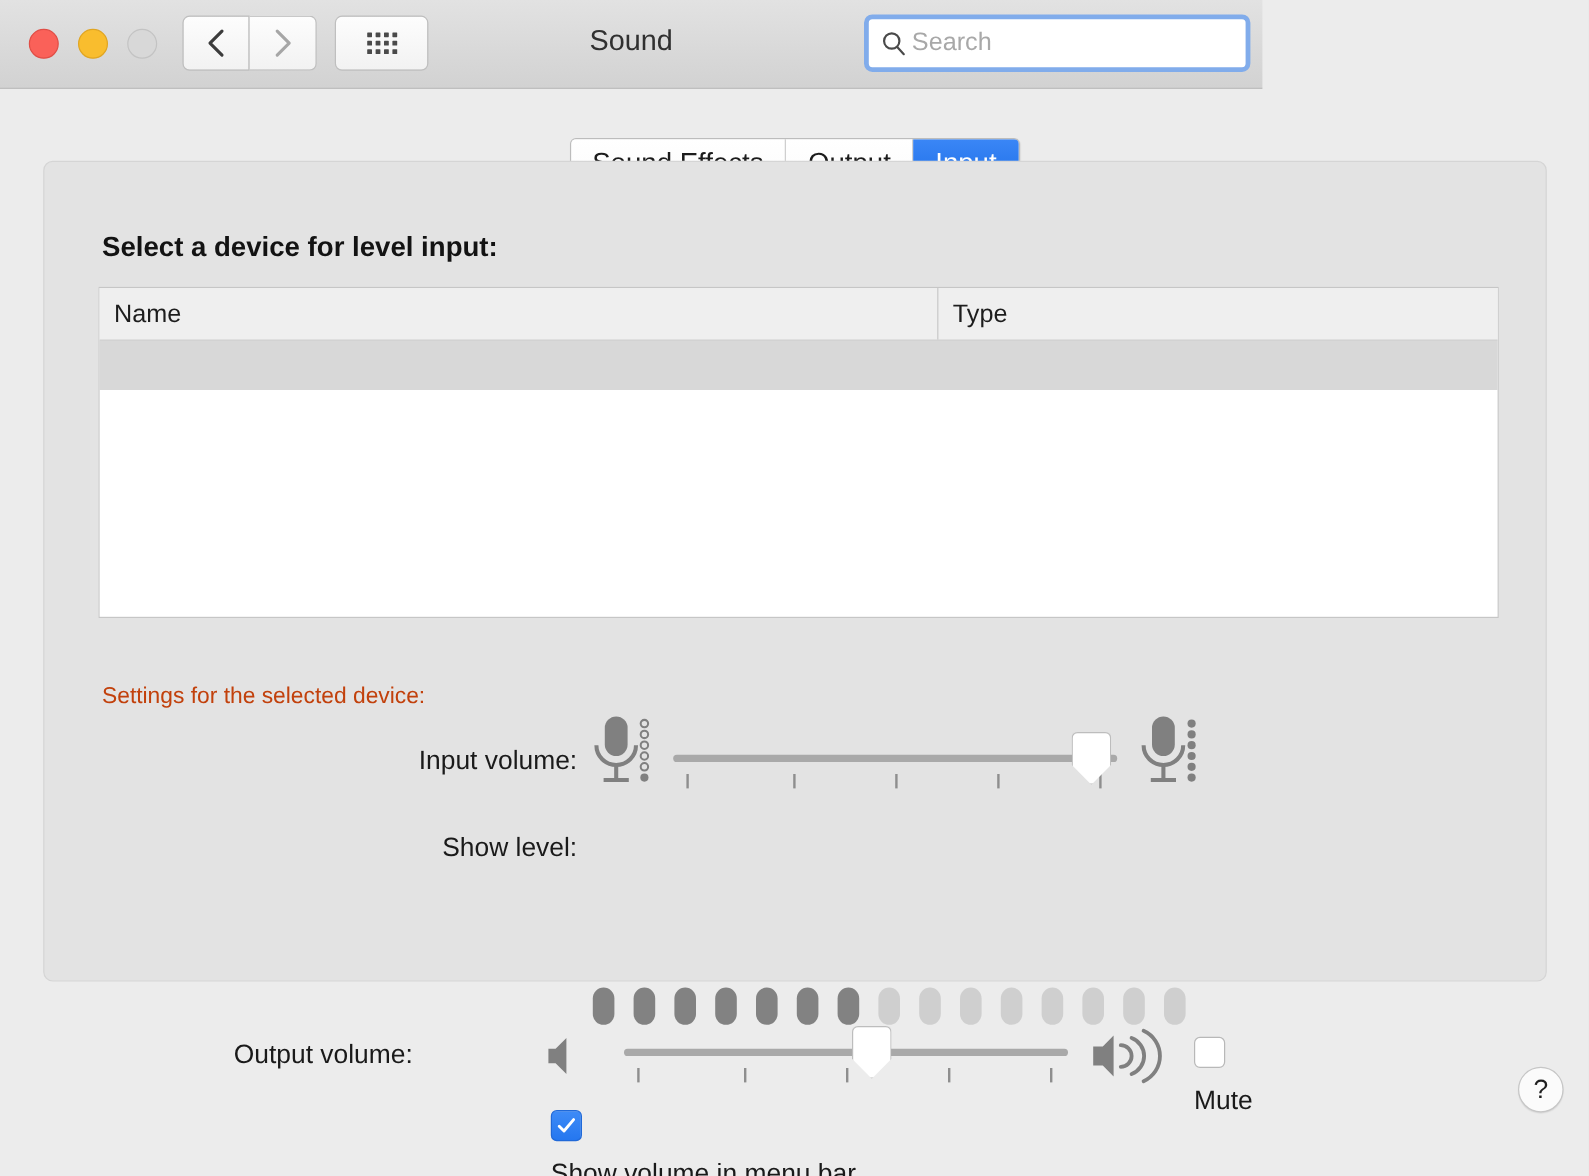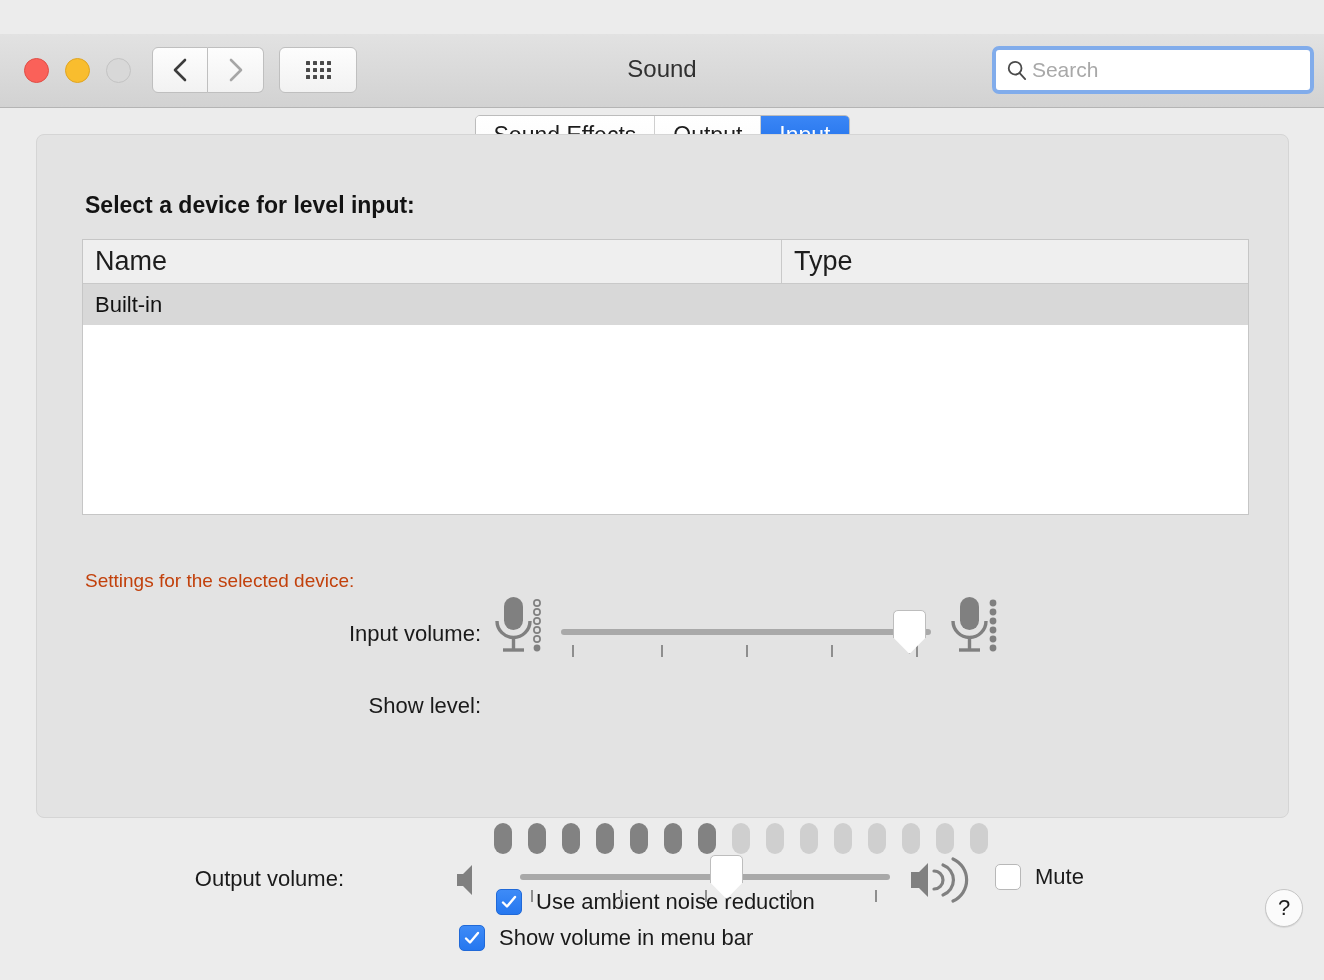--- a/index.html
+++ b/index.html
@@ -13,25 +13,24 @@
   body {
     font-family: "Liberation Sans", sans-serif;
     background: #ececec;
     color: #1a1a1a;
     -webkit-font-smoothing: antialiased;
   }
 
   
   .titlebar {
     position: relative;
-    width: 1324px;
+    width: 1052px;
     height: 74px;
     background: linear-gradient(to bottom, #e2e2e2 0%, #d2d2d2 100%);
     border-bottom: 1px solid #b4b4b4;
-    margin-top: 34px;
   }
 
   .traffic-lights {
     position: absolute;
     left: 24px;
     top: 24px;
     display: flex;
     gap: 16px;
   }
   .tl {
@@ -186,21 +185,21 @@
   }
   .dt-header {
     display: flex;
     height: 44px;
     background: #efefef;
     border-bottom: 1px solid #c9c9c9;
   }
   .dt-th {
     display: flex;
     align-items: center;
-    font-size: 27px;
+    font-size: 21px;
     color: #1d1d1d;
     padding-left: 12px;
   }
   .dt-th.name { width: 698px; }
   .dt-th.type { flex: 1; border-left: 1px solid #c9c9c9; }
 
   .dt-row {
     display: flex;
     height: 41px;
     background: #d8d8d8;
@@ -296,22 +295,23 @@
     height: 31px;
     border-radius: 9px;
   }
   .seg-pill.on  { background: #828282; }
   .seg-pill.off { background: #cfcfcf; }
 
   
   .cb-row {
     position: absolute;
     display: flex;
-    align-items: flex-end;
+    align-items: flex-start;
     gap: 14px;
+    flex-direction: column;
   }
   .cb-ambient { left: 459px; top: 754px; }
   .cb-showvol { left: 459px; top: 925px; }
   .cb-mute    { left: 995px; top: 864px; }
 
   .checkbox {
     width: 26px;
     height: 26px;
     border-radius: 5px;
     display: flex;
@@ -424,21 +424,20 @@
 <div class="panel">
 
   <div class="panel-heading">Select a device for level input:</div>
 
   <div class="devtable">
     <div class="dt-header">
       <div class="dt-th name">Name</div>
       <div class="dt-th type">Type</div>
     </div>
     <div class="dt-row">
-      <div class="dt-td type">Built-in</div>
     </div>
   </div>
 
   <div class="settings-label">Settings for the selected device:</div>
 
   <div class="ctl-label label-input-volume">Input volume:</div>
 
   <span class="mic-icon-left">
     <svg width="52" height="66" viewBox="0 0 52 66">
       <rect x="12" y="3" width="19" height="33" rx="9.5" fill="#808080"></rect>
@@ -494,28 +493,20 @@
     <span class="seg-pill off"></span>
     <span class="seg-pill off"></span>
     <span class="seg-pill off"></span>
     <span class="seg-pill off"></span>
     <span class="seg-pill off"></span>
     <span class="seg-pill off"></span>
     <span class="seg-pill off"></span>
     <span class="seg-pill off"></span>
   </div>
 
-  <div class="cb-row cb-ambient">
-    <span class="checkbox on">
-      <svg width="18" height="18" viewBox="0 0 18 18">
-        <polyline points="3,9.5 7,13.5 15,4" fill="none" stroke="#ffffff" stroke-width="2.4" stroke-linecap="round" stroke-linejoin="round"></polyline>
-      </svg>
-    </span>
-    <span class="cb-label">Use ambient noise reduction</span>
-  </div>
 
   <div class="help-btn">?</div>
 </div>
 
 <div class="ctl-label label-output-volume">Output volume:</div>
 
 <span class="spk-left">
   <svg width="34" height="36" viewBox="0 0 34 36">
     <path d="M17 3 L8 12 L2 12 L2 24 L8 24 L17 33 Z" fill="#808080"></path>
   </svg>

